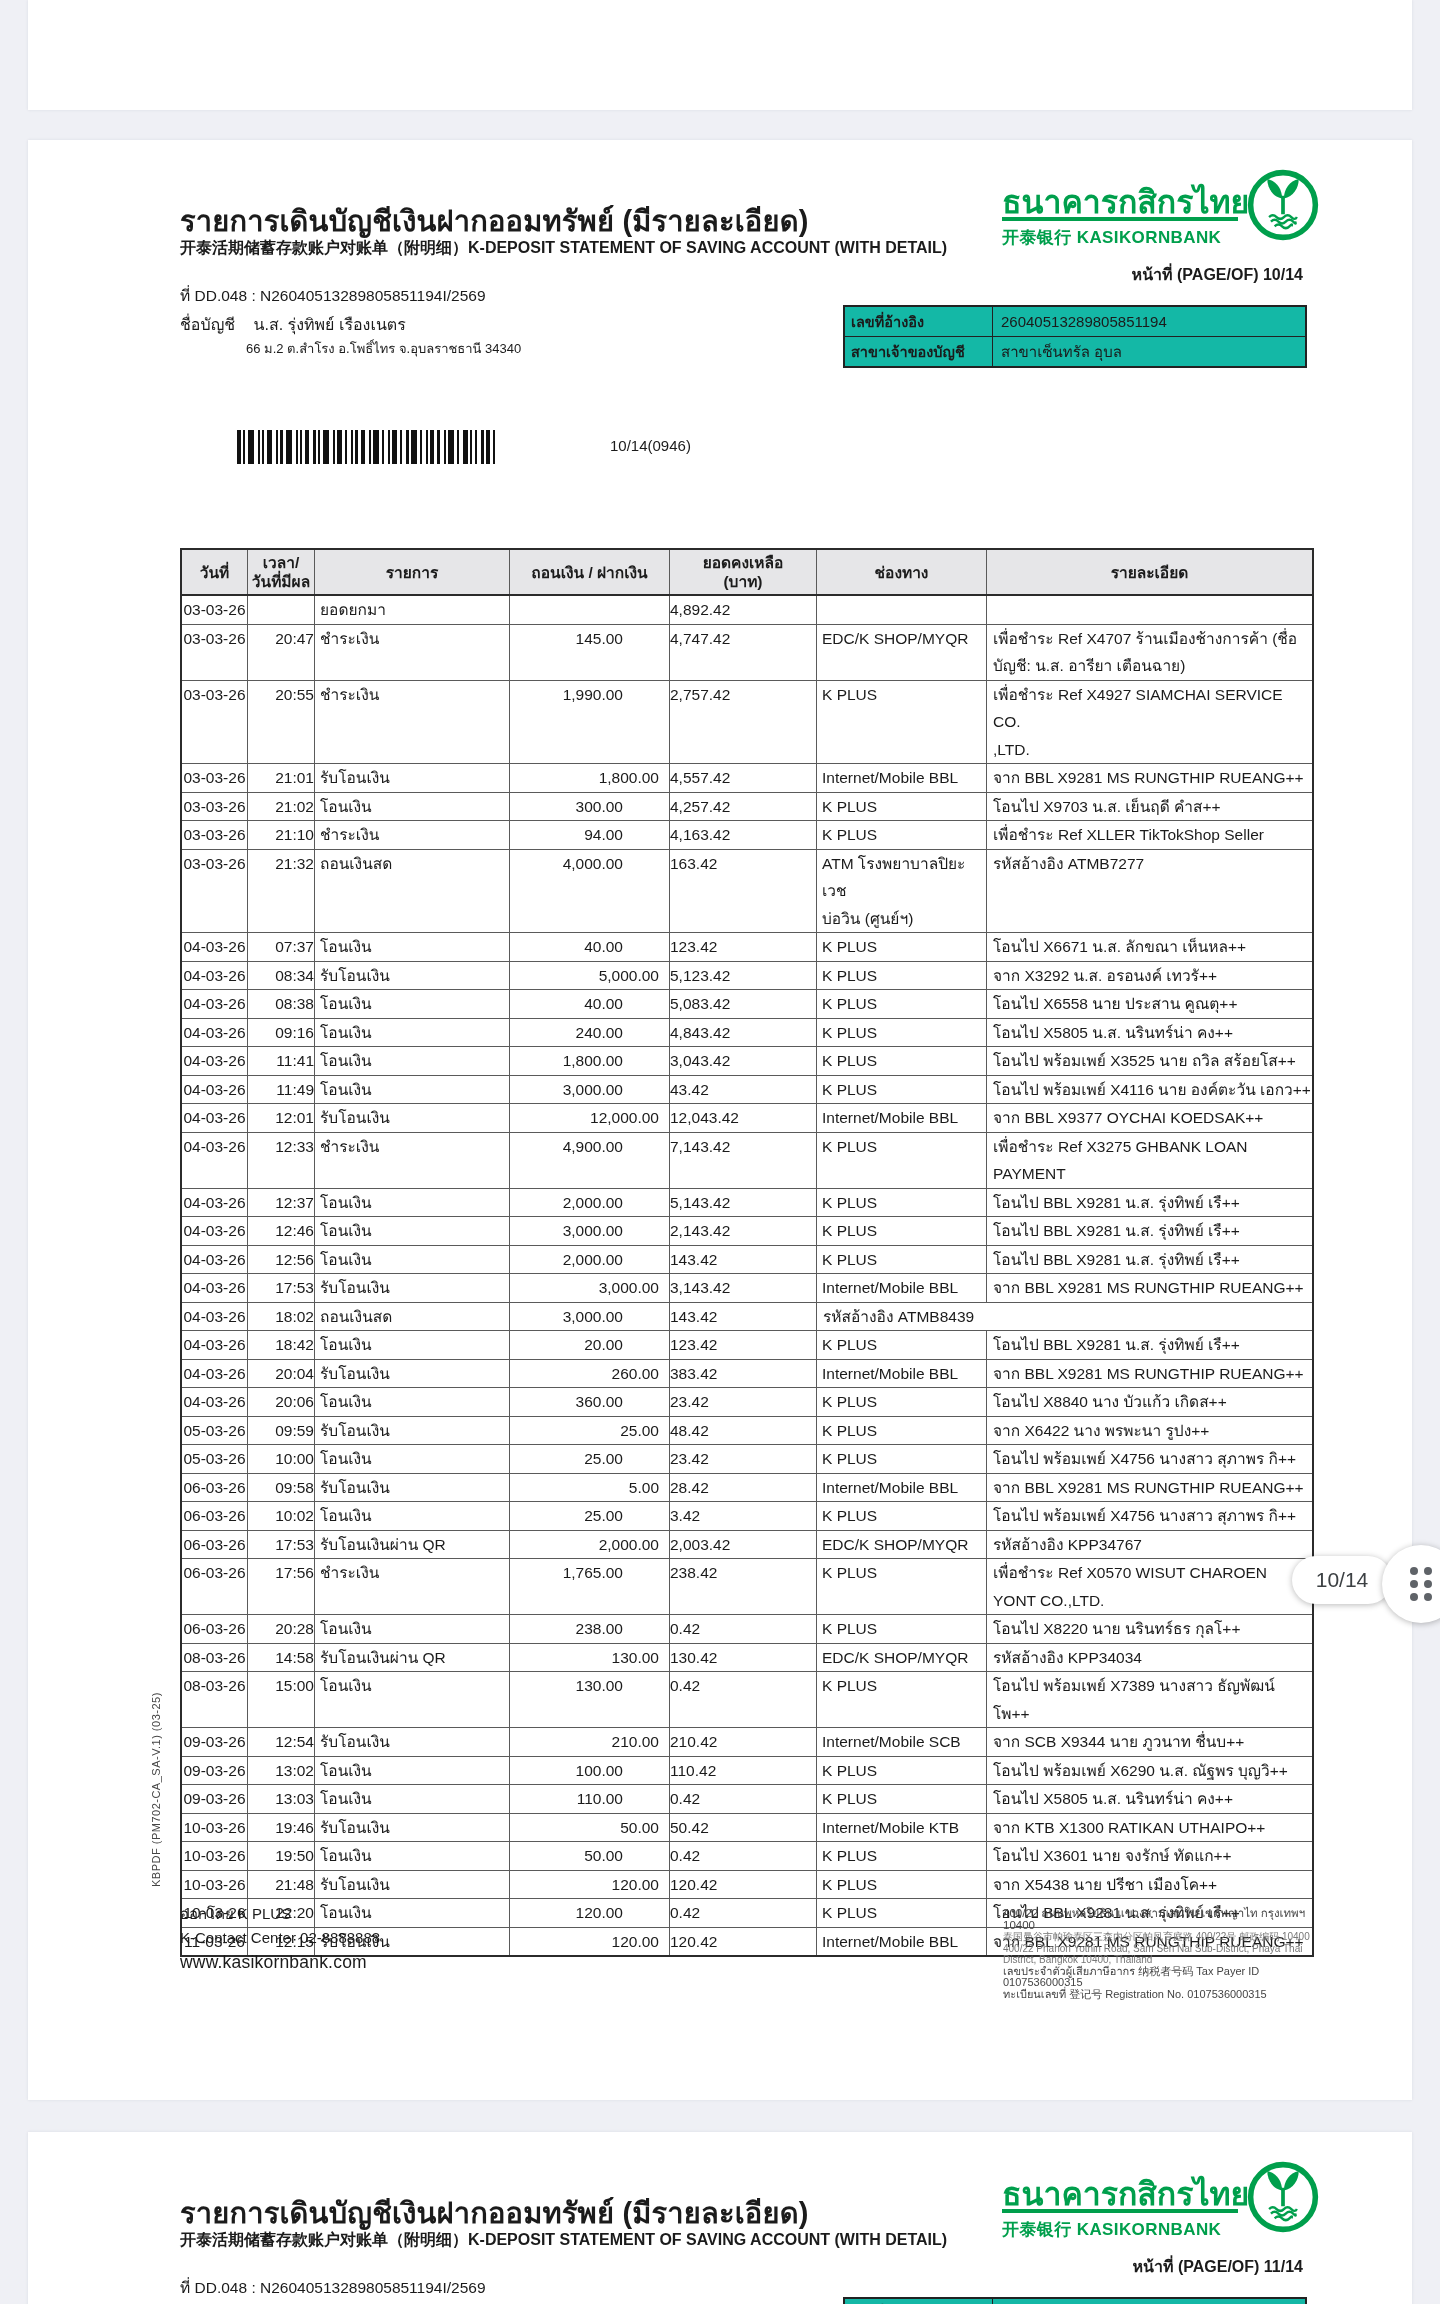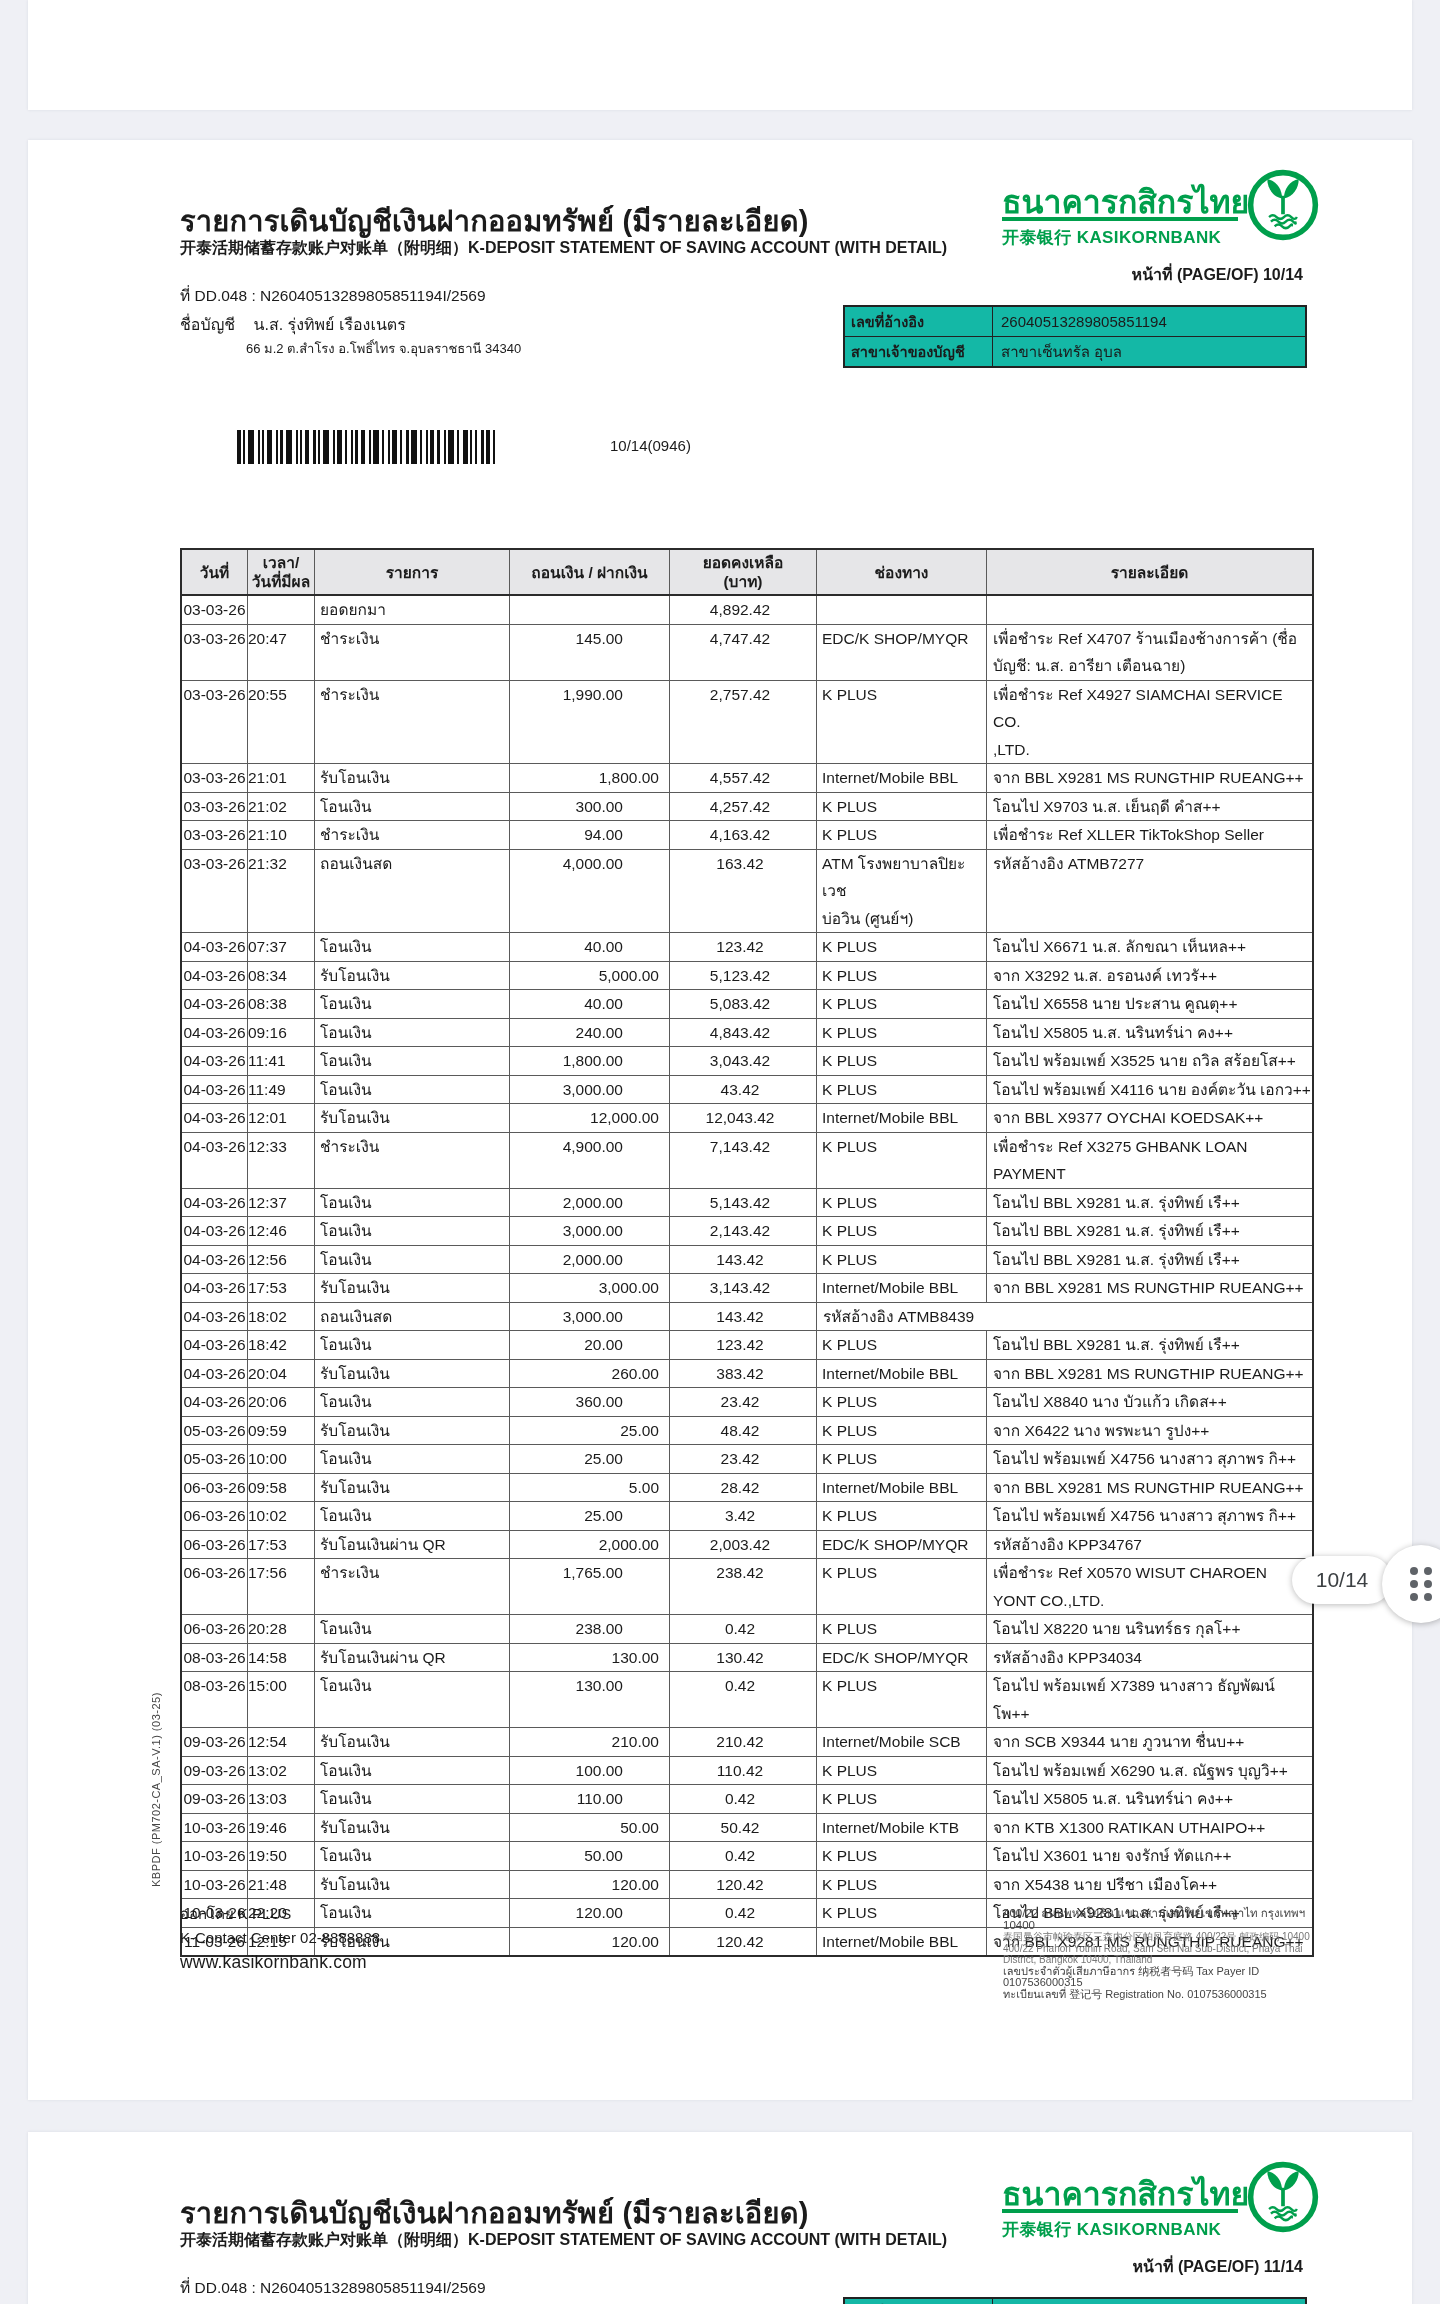--- a/index.html
+++ b/index.html
@@ -45,26 +45,26 @@
   .stmt-table{left:152px;top:408px;width:1130px;border:2px solid #2b2b2b;box-sizing:content-box;}
   .t-head{position:static;display:flex;background:#e6e6e8;border-bottom:2px solid #2b2b2b;font-weight:bold;}
   .t-head .cell{display:flex;flex-direction:column;justify-content:center;text-align:center;white-space:pre-line;line-height:19px;min-height:44px;padding:2px 0;}
   .t-body{position:static;display:block;}
   .t-row{position:static;display:flex;}
   .t-row + .t-row{border-top:1px solid #5a5a5a;}
   .cell{position:static;box-sizing:border-box;border-right:1px solid #5a5a5a;overflow:hidden;font-size:15.5px;line-height:27.5px;}
   .t-row .cell{min-height:27.5px;}
   .cell:last-child{border-right:none;}
   .c0{width:66px;flex:0 0 66px;text-align:center;}
-  .c1{width:67px;flex:0 0 67px;text-align:left;}
+  .c1{width:67px;flex:0 0 67px;text-align:right;}
   .c2{width:195px;flex:0 0 195px;padding-left:5px;}
   .c3{width:160px;flex:0 0 160px;text-align:right;}
   .c3.wd{padding-right:46px;}
   .c3.dep{padding-right:10px;}
-  .c4{width:147px;flex:0 0 147px;text-align:center;padding-right:6px;}
+  .c4{width:147px;flex:0 0 147px;text-align:left;padding-right:6px;}
   .c5{width:170px;flex:0 0 170px;padding-left:5px;white-space:pre-line;}
   .c6{width:325px;flex:0 0 325px;padding-left:6px;white-space:pre-line;}
 
   
   .footer-left{left:152px;top:1762px;font-size:15px;line-height:24px;}
   .footer-left div{position:static;}
   .footer-www{font-size:17.5px;letter-spacing:.2px;}
   .footer-right{left:975px;top:1768px;width:320px;font-size:10px;line-height:11.5px;color:#777;}
   .footer-right div{position:static;}
   .fr-th{font-size:11.5px;color:#444;}

